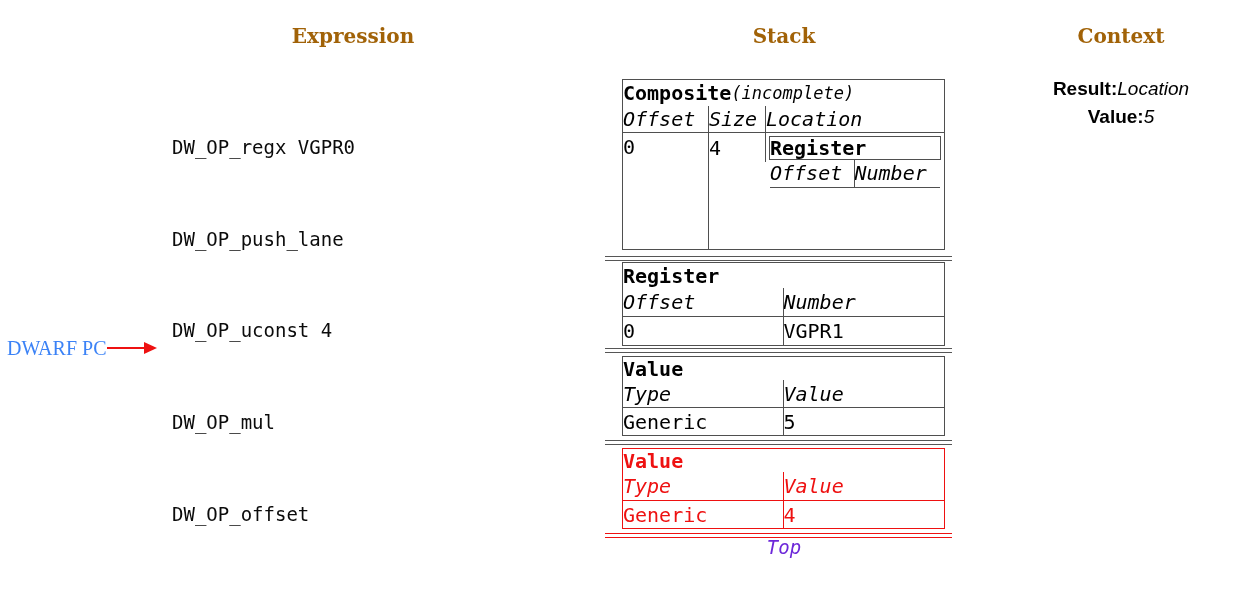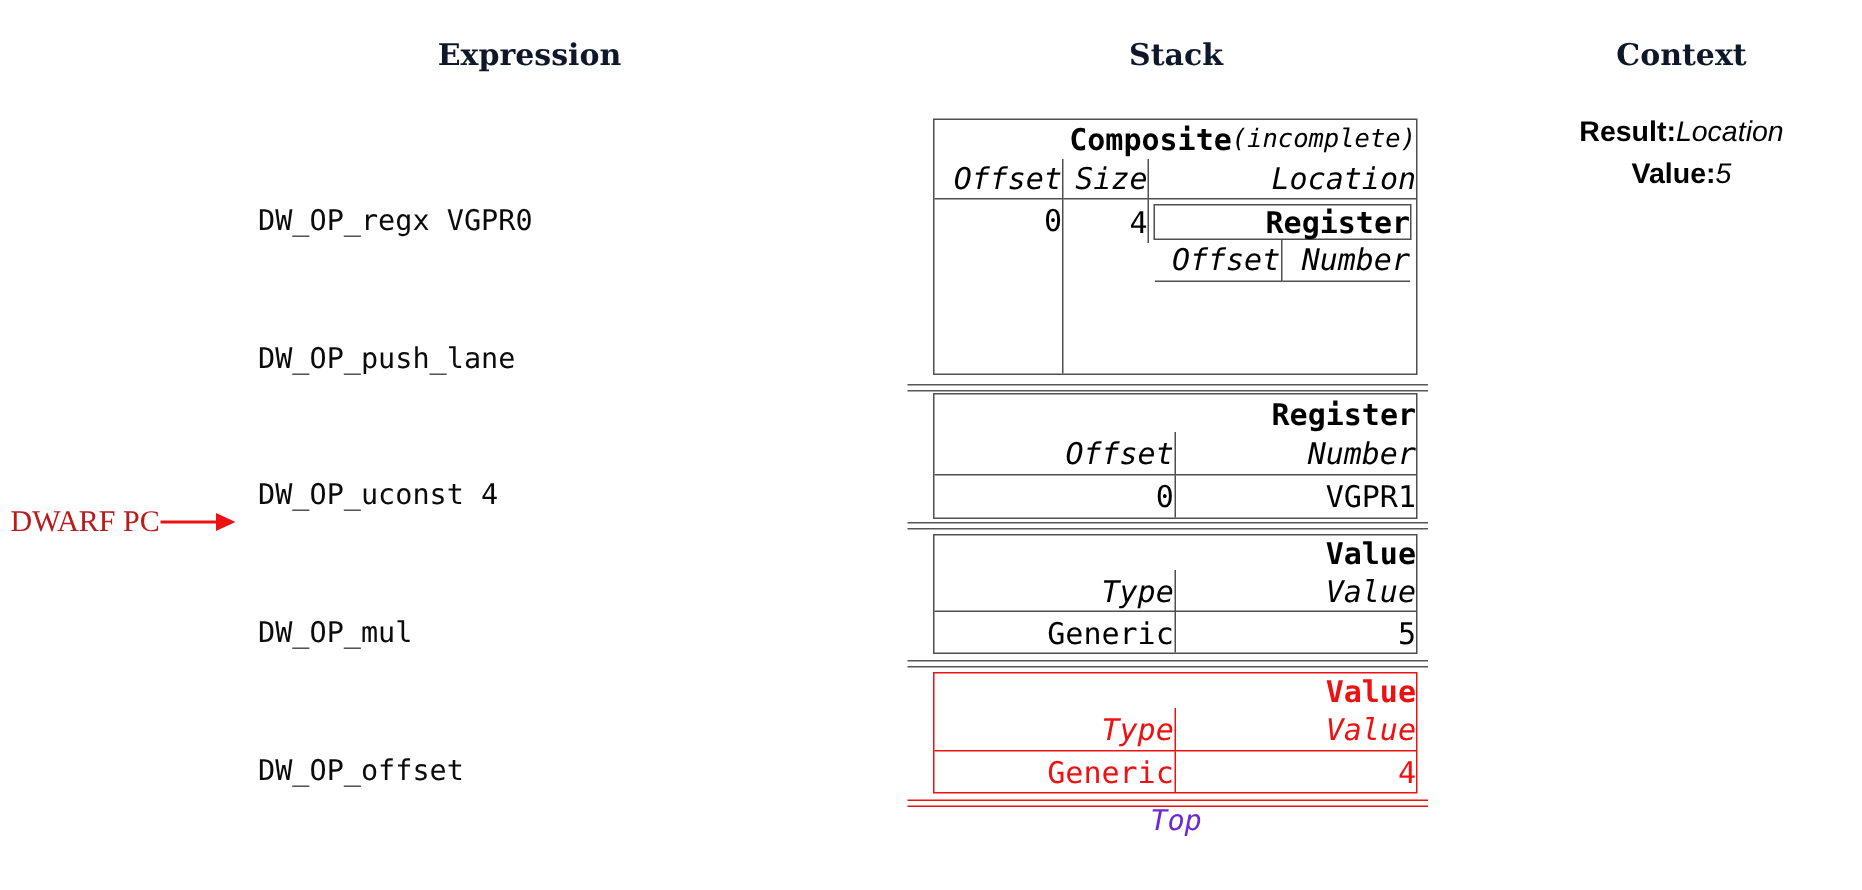--- a/index.html
+++ b/index.html
@@ -5,57 +5,57 @@
   html,body{margin:0;padding:0;background:#fff;}
   .canvas{
     position:relative;width:1241px;height:593px;background:#ffffff;
     font-family:"DejaVu Sans Mono","Liberation Mono",monospace;color:#000;
     overflow:hidden;
   }
   
   .col-header{
     position:absolute;top:24px;width:220px;text-align:center;
     font-family:"DejaVu Serif","Liberation Serif",serif;
-    font-weight:bold;font-size:20px;color:#0f172a;
+    font-weight:bold;font-size:20px;color:#a16207;
   }
   #hdr-expression{left:243px;}
   #hdr-stack{left:674px;}
   #hdr-context{left:1011px;}
 
   
   .expr-list{
     position:absolute;left:172px;top:71px;
     font-size:19px;line-height:30.55px;white-space:pre;color:#0b0b0b;
   }
 
   
   .pc-pointer{
     position:absolute;left:7px;top:335px;height:26px;
     display:flex;align-items:center;
   }
   .pc-label{
     font-family:"Liberation Serif","DejaVu Serif",serif;
-    font-size:20px;color:#b91c1c;white-space:pre;
+    font-size:20px;color:#3b82f6;white-space:pre;
   }
   .pc-line{display:inline-block;width:37px;height:2.4px;background:#ee1111;margin-left:1px;}
   .pc-head{
     width:0;height:0;
     border-left:13px solid #ee1111;
     border-top:6.5px solid transparent;
     border-bottom:6.5px solid transparent;
   }
 
   
   .tbl{
     --bc:#4f4f4f;
     position:absolute;box-sizing:border-box;display:grid;
     border:1.6px solid var(--bc);background:#fff;
     font-size:20px;color:#000;
   }
-  .tbl .cell{display:flex;align-items:center;justify-content:flex-end;overflow:hidden;}
+  .tbl .cell{display:flex;align-items:center;justify-content:flex-start;overflow:hidden;}
   .it{font-style:italic;}
   .bd{font-weight:bold;}
   .br{border-right:1.6px solid var(--bc);}
   .bb{border-bottom:1.6px solid var(--bc);}
 
   
   #tbl-composite{left:622px;top:79px;width:323px;height:171px;
     grid-template-columns:86px 57px 1fr;grid-template-rows:26px 27px 29px 1fr;}
   .c-head{grid-column:1/4;}
   .c-head .sub{font-size:17px;}

